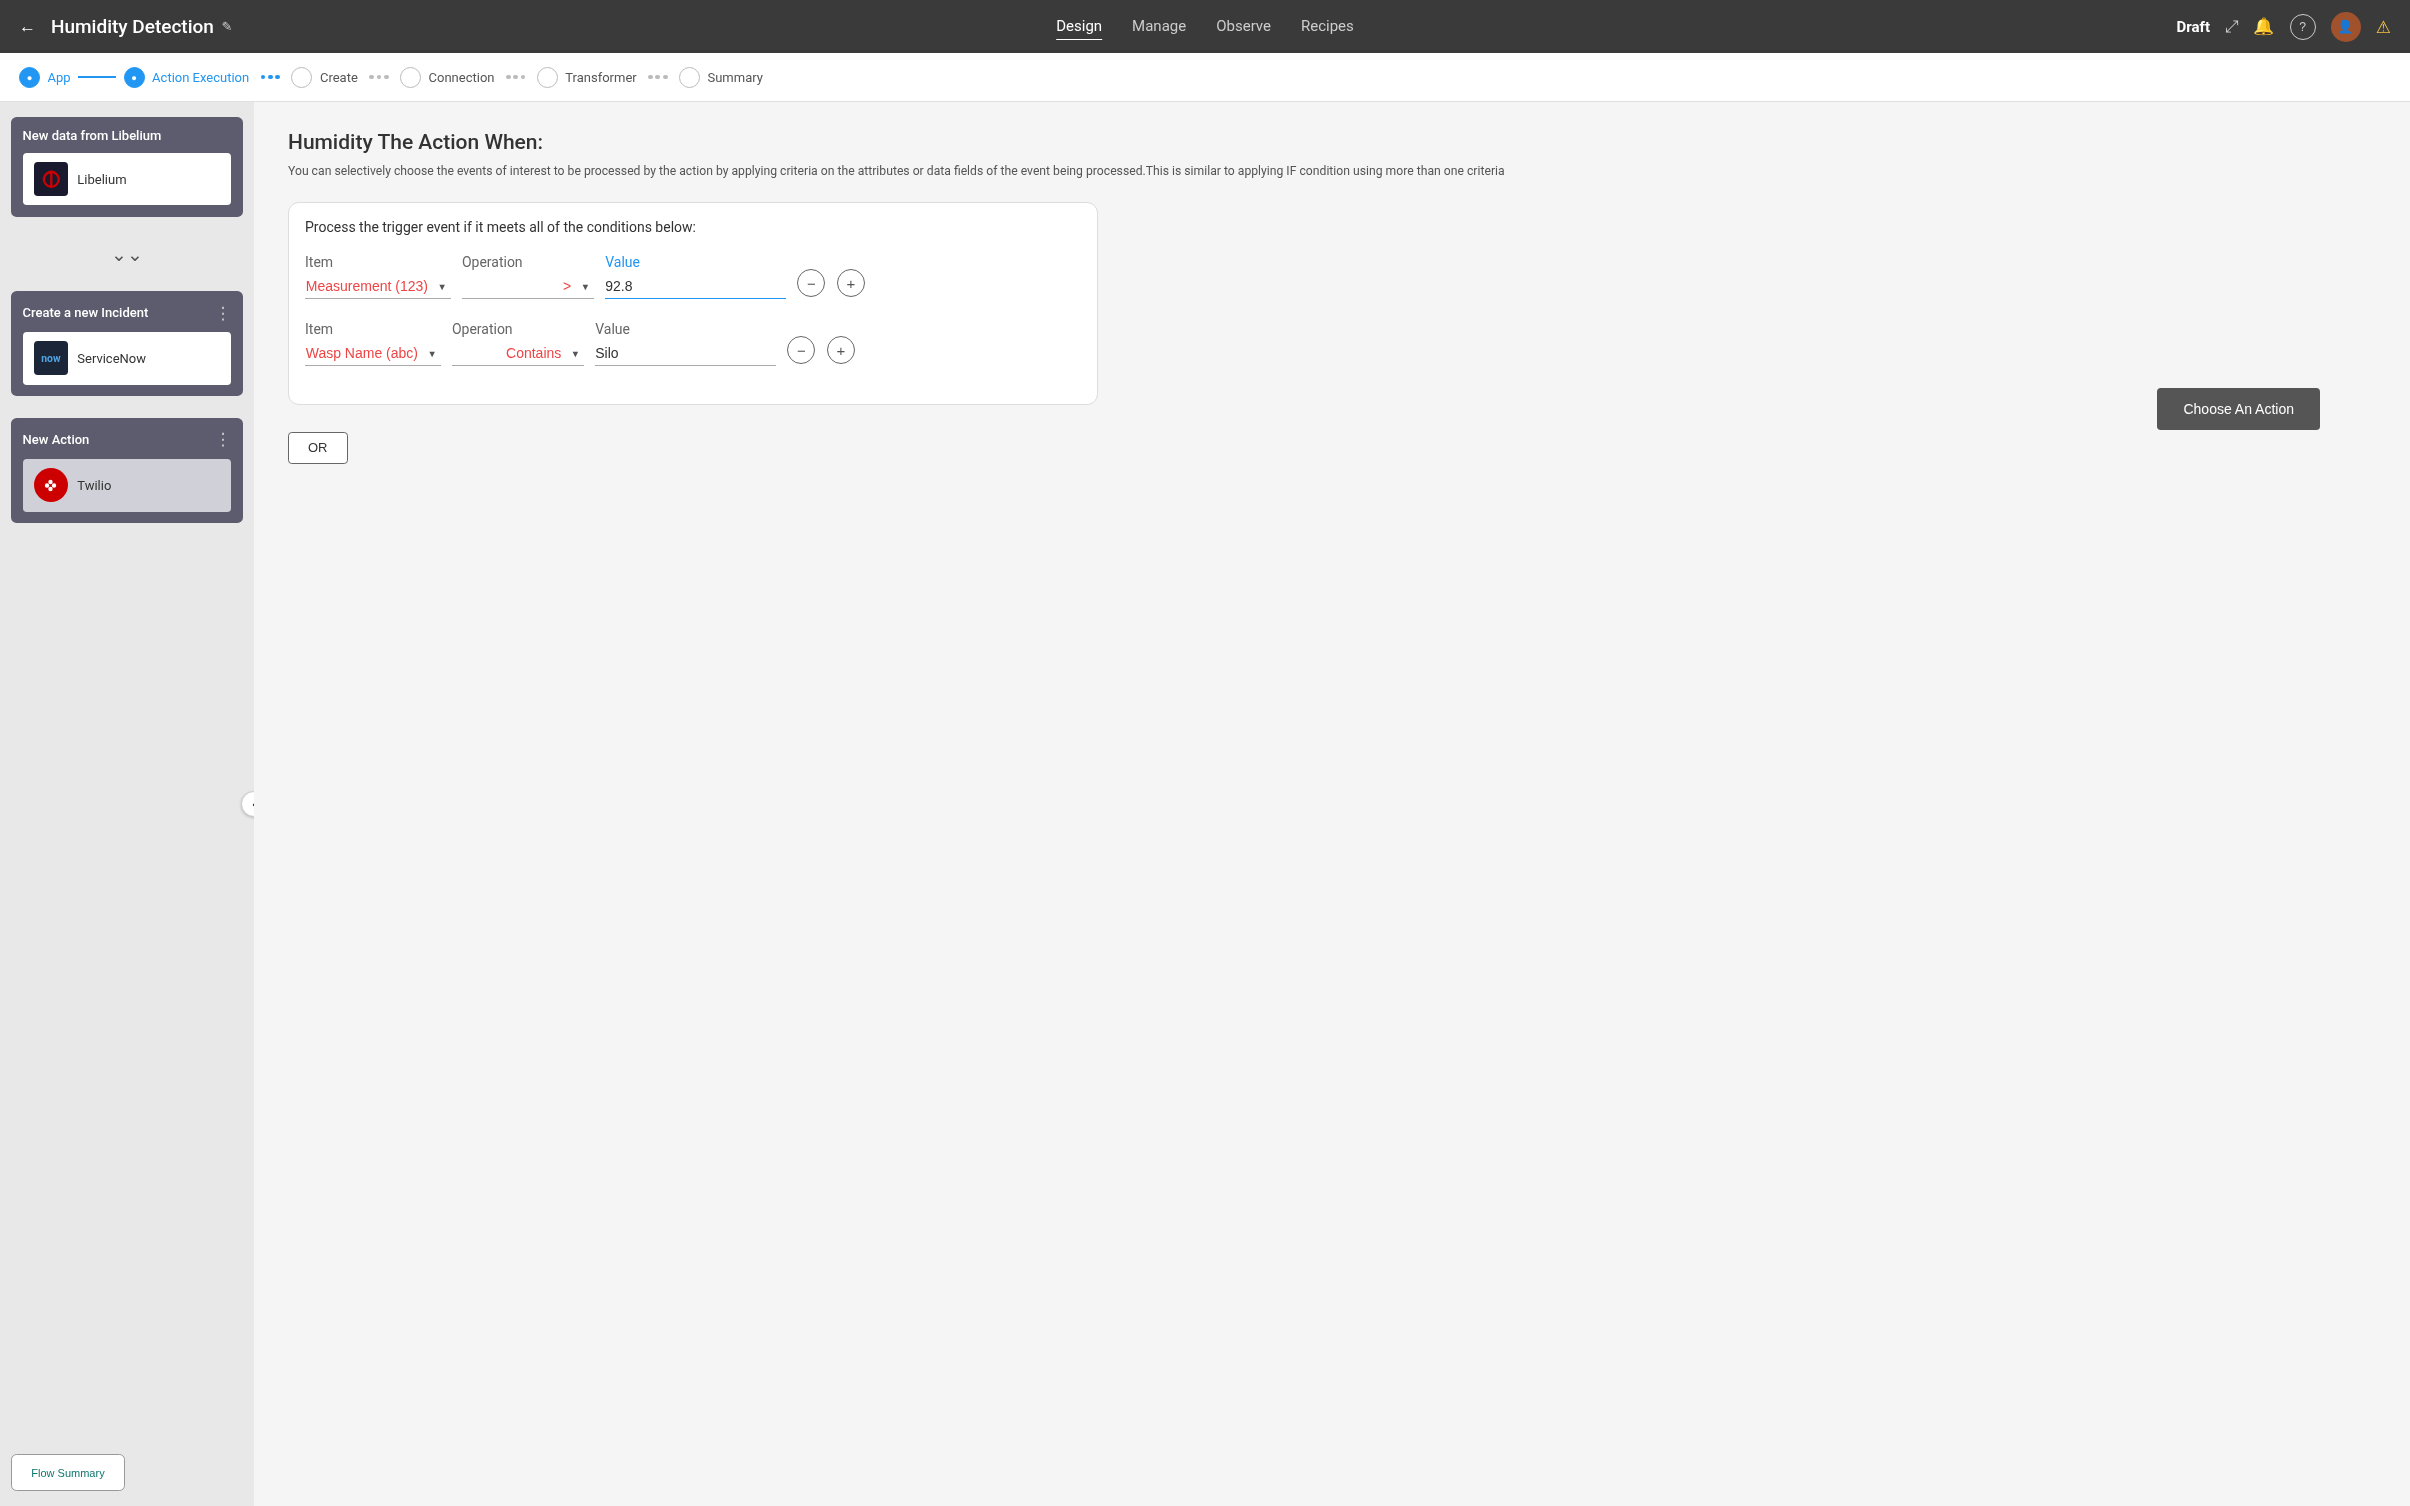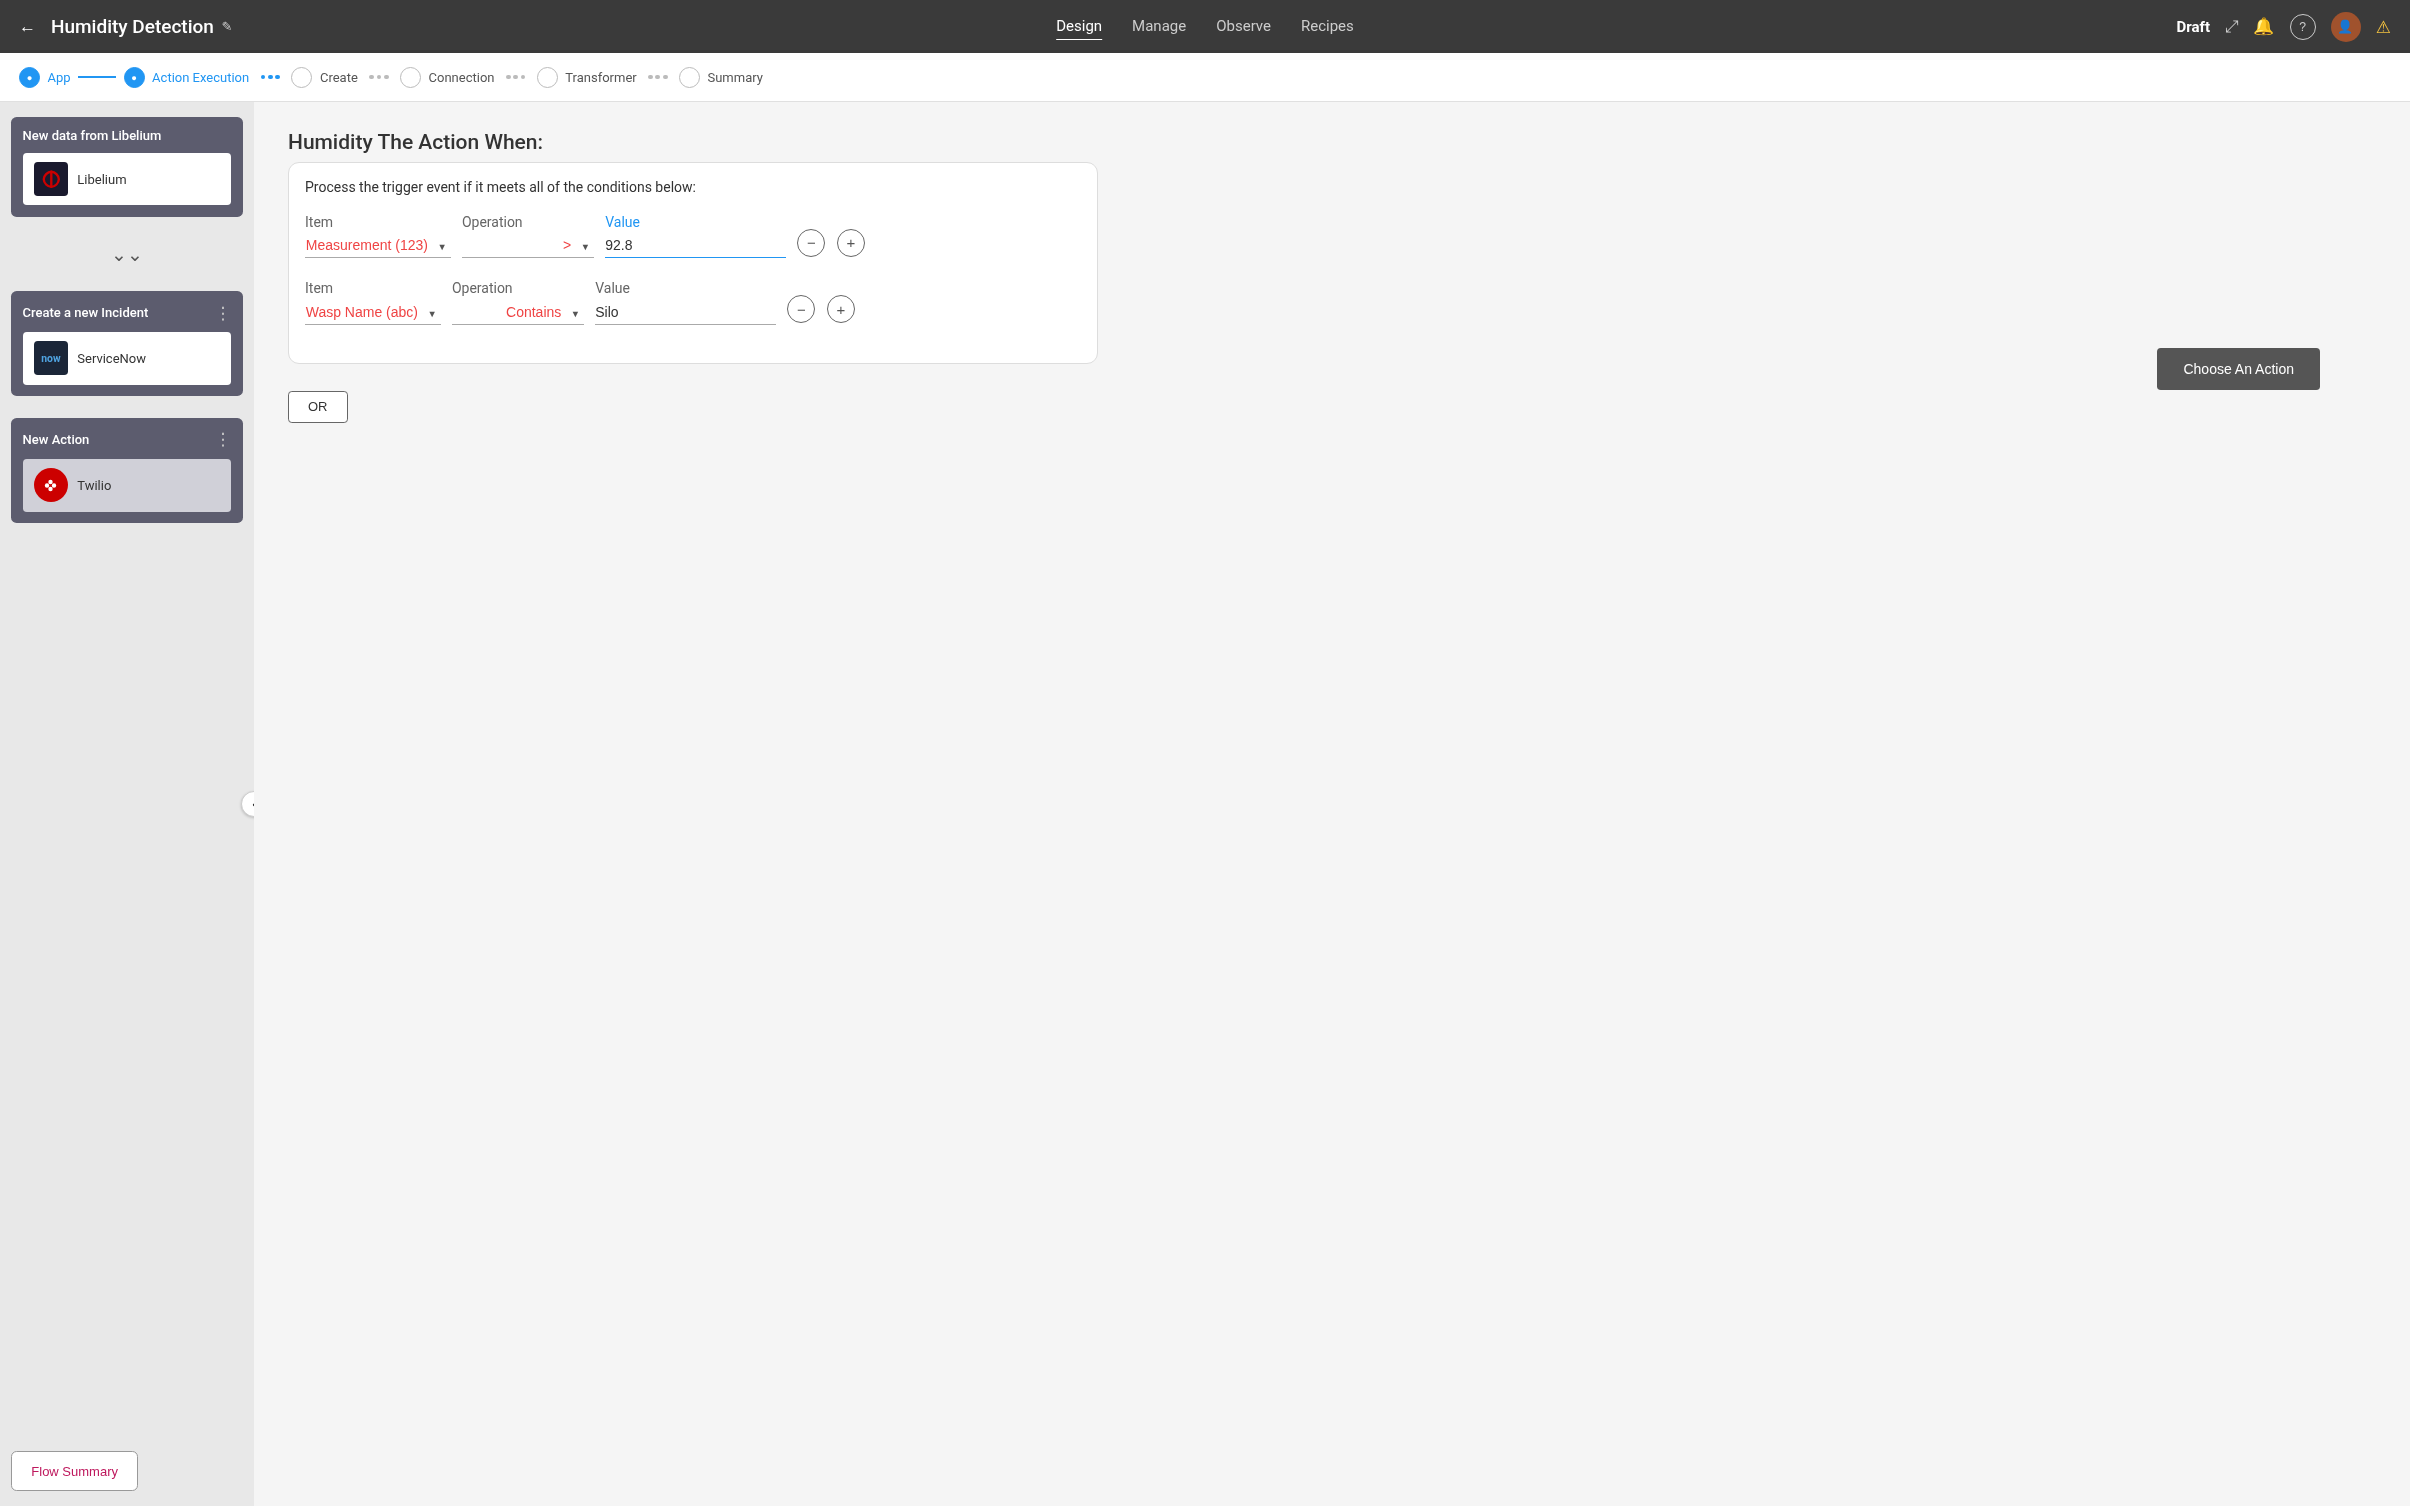--- a/index.html
+++ b/index.html
@@ -240,24 +240,24 @@
       padding: 3.8px 0;
       color: #555;
       font-size: 19px;
     }
     .flow-summary-btn {
       margin-top: auto;
       background: #fff;
       border: 0.9px solid #999;
       border-radius: 5.6px;
       padding: 11.3px 19px;
-      font-size: 13px;
+      font-size: 11px;
       cursor: pointer;
       text-align: center;
-      color: #be185d;
+      color: #0f766e;
     }
     .collapse-btn {
       position: absolute;
       right: -13px;
       top: 50%;
       transform: translateY(-50%);
       width: 26px;
       height: 26px;
       background: #fff;
       border: 0.9px solid #ccc;
@@ -539,20 +539,21 @@
 
     <div style="margin-top: auto; padding-top: 19px;">
       <button class="flow-summary-btn">Flow Summary</button>
     </div>
 
     <div class="collapse-btn">‹</div>
   </div>
 
   <div class="content-area">
     <div class="content-title">Humidity The Action When:</div>
+    <div class="content-desc">You can selectively choose the events of interest to be processed by the action by applying criteria on the attributes or data fields of the event being processed.This is similar to applying IF condition using more than one criteria</div>
 
     <div class="conditions-box">
       <div class="conditions-label">Process the trigger event if it meets all of the conditions below:</div>
 
       <div class="condition-row">
         <div class="field-group">
           <span class="field-label">Item</span>
           <div class="select-wrapper">
             <select class="field-select">
               <option>Measurement (123)</option>

